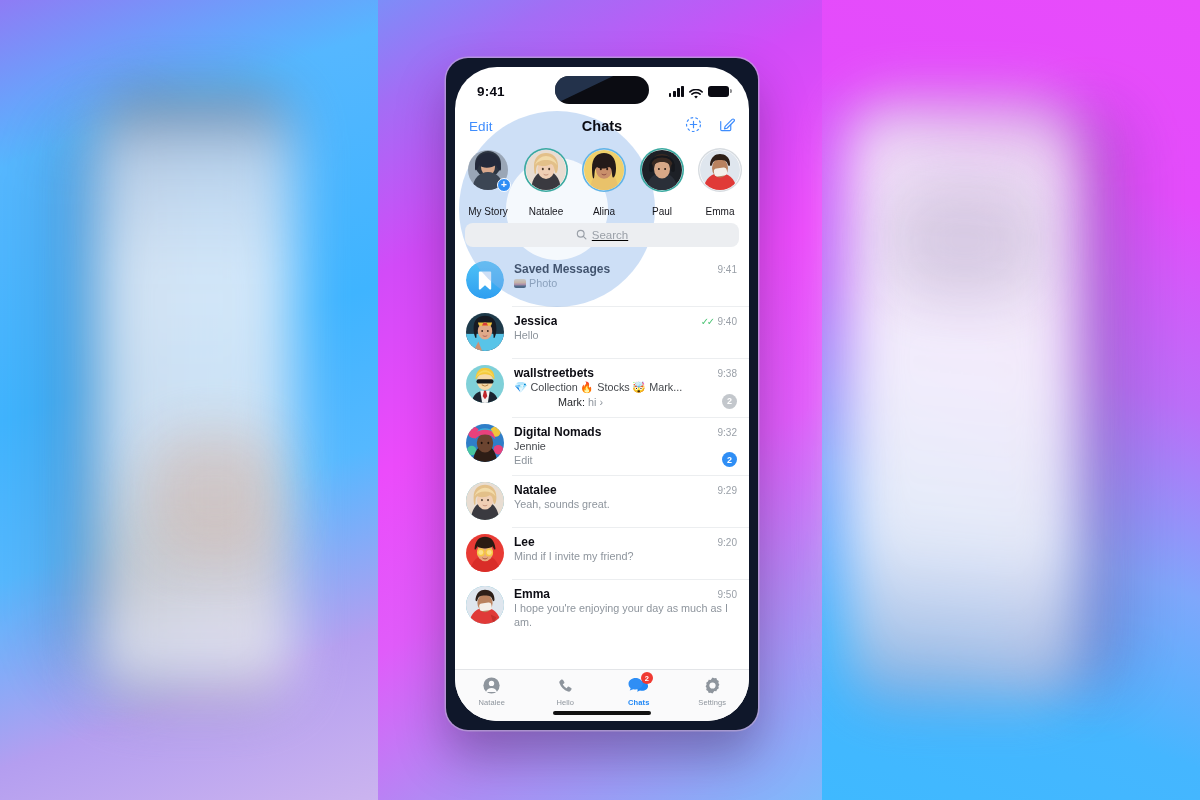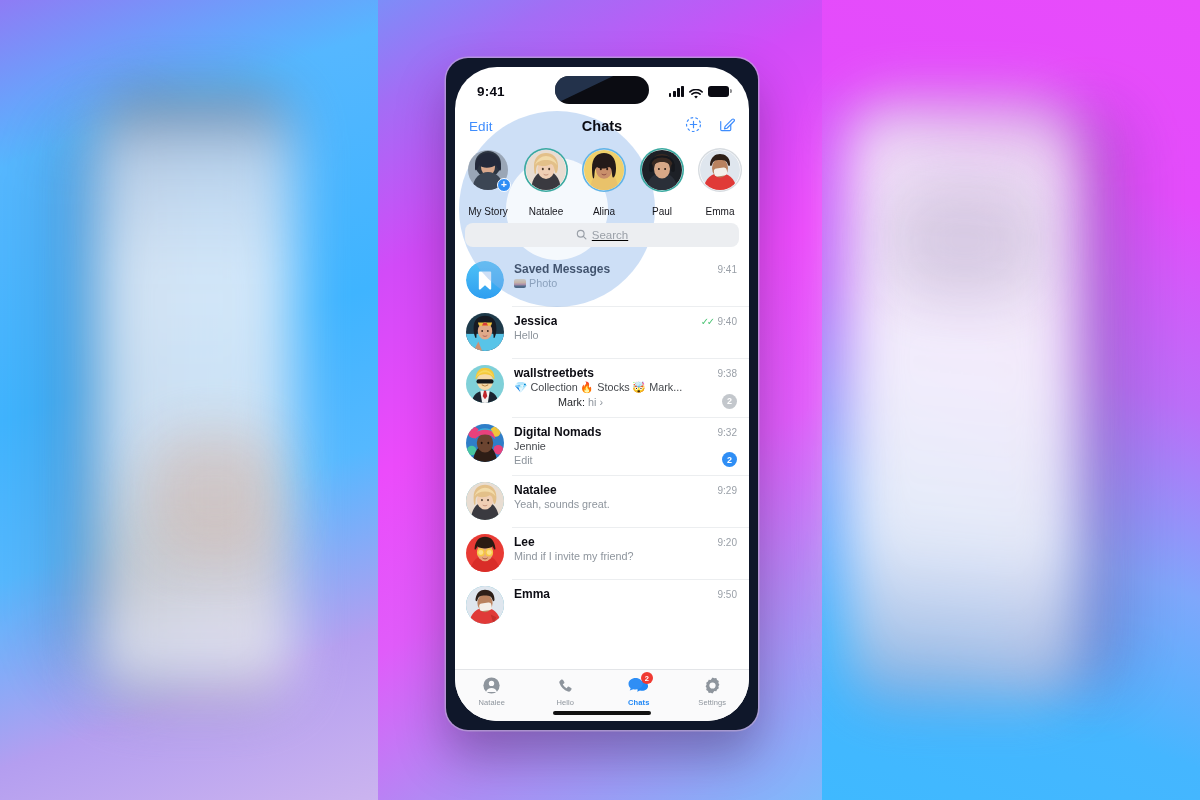--- a/index.html
+++ b/index.html
@@ -670,20 +670,21 @@
               </svg>
             </div>
           </div>
           <div class="rowbody">
             <div class="rowtop">
               <span class="rowname">Emma</span>
               <span class="rowmeta">
                 <span class="rowtime">9:50</span>
               </span>
             </div>
+            <div class="rowsub">I hope you're enjoying your day as much as I am.</div>
           </div>
         </div>
 
       </div>
 
       <div class="tabbar">
 
         <div class="tab">
           <div class="tab-ico">
             <svg width="19" height="19" viewBox="0 0 22 22">

